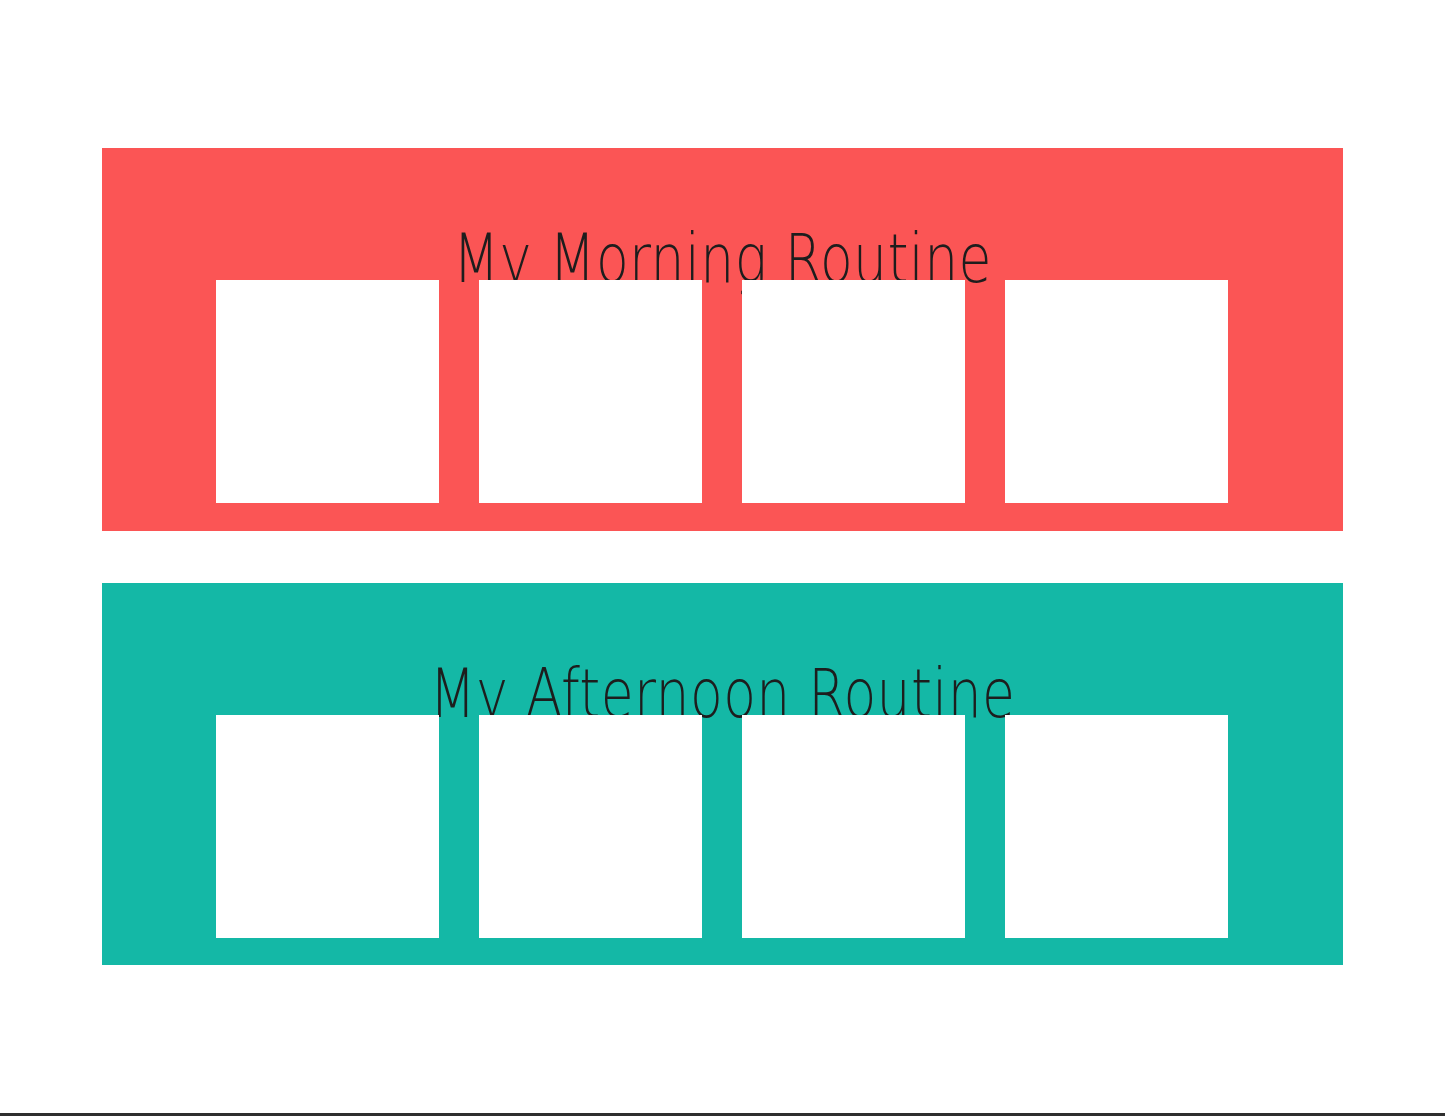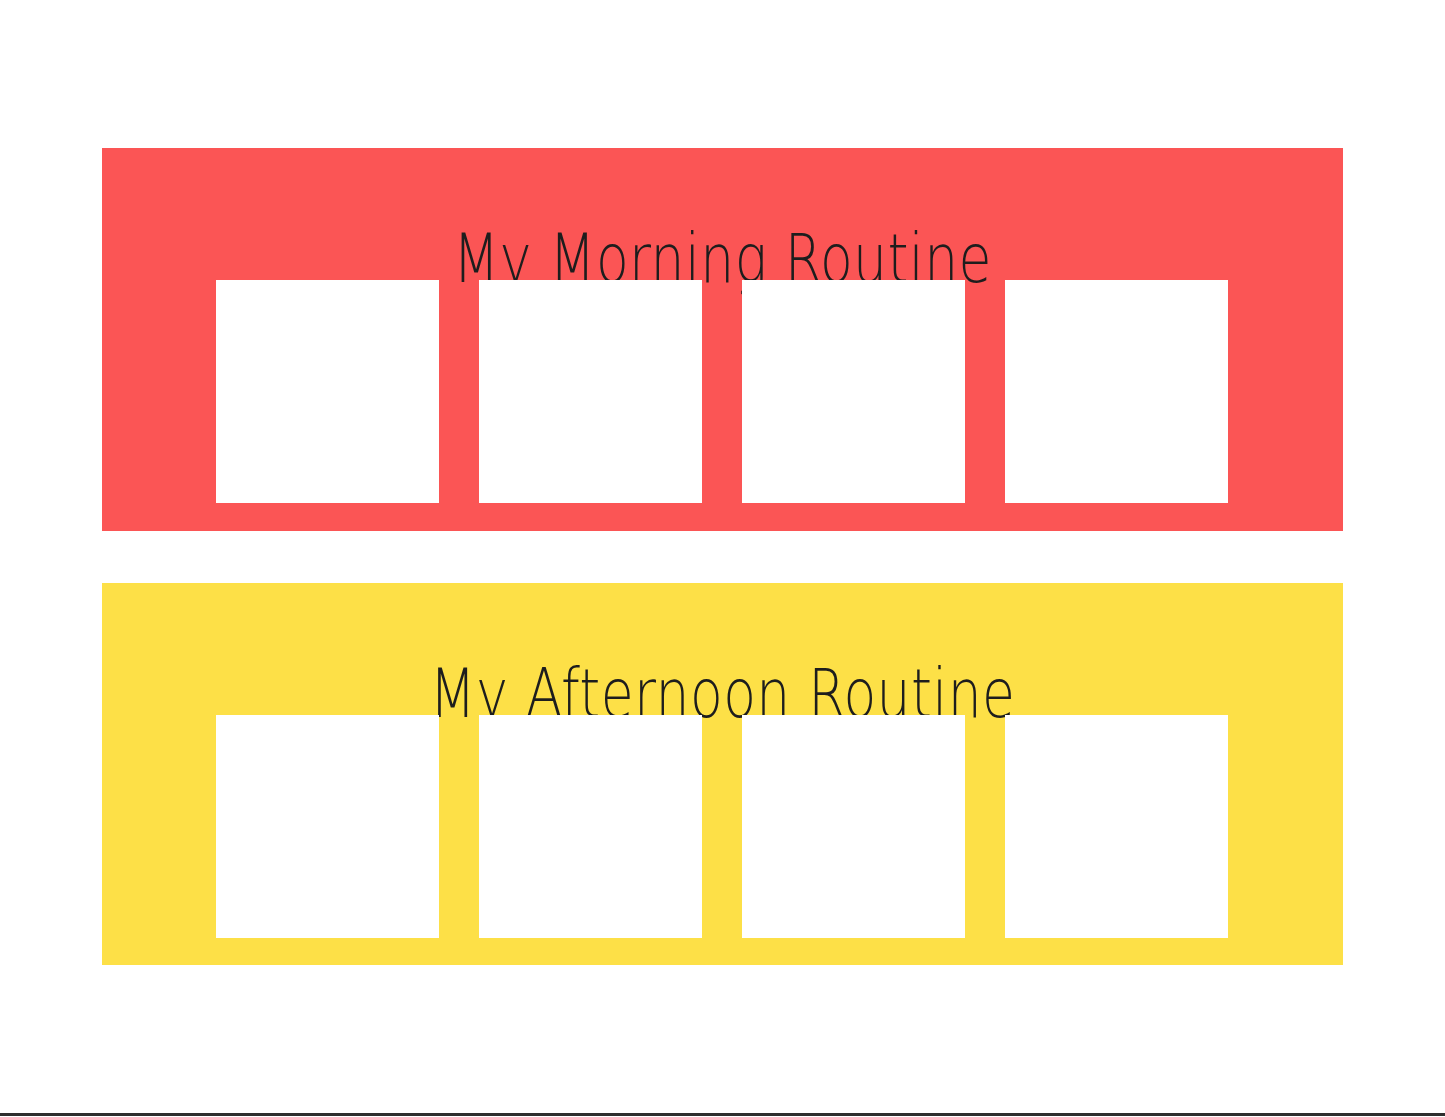--- a/index.html
+++ b/index.html
@@ -98,21 +98,21 @@
   <section class="panel" id="panel-morning" style="background: rgb(251, 85, 85);">
     <h1 class="panel-title" style="color: rgb(29, 29, 29);">My Morning Routine</h1>
     <div class="box-row">
       <div class="routine-box slot-0" style="background: rgb(255, 255, 255);"></div>
       <div class="routine-box slot-1" style="background: rgb(255, 255, 255);"></div>
       <div class="routine-box slot-2" style="background: rgb(255, 255, 255);"></div>
       <div class="routine-box slot-3" style="background: rgb(255, 255, 255);"></div>
     </div>
   </section>
 
-  <section class="panel" id="panel-afternoon" style="background: #fde047;">
+  <section class="panel" id="panel-afternoon" style="background: #14b8a6;">
     <h1 class="panel-title" style="color: rgb(29, 29, 29);">My Afternoon Routine</h1>
     <div class="box-row">
       <div class="routine-box slot-0" style="background: rgb(255, 255, 255);"></div>
       <div class="routine-box slot-1" style="background: rgb(255, 255, 255);"></div>
       <div class="routine-box slot-2" style="background: rgb(255, 255, 255);"></div>
       <div class="routine-box slot-3" style="background: rgb(255, 255, 255);"></div>
     </div>
   </section>
 
   <div id="bottom-rule" style="background: rgb(46, 46, 46);"></div>

